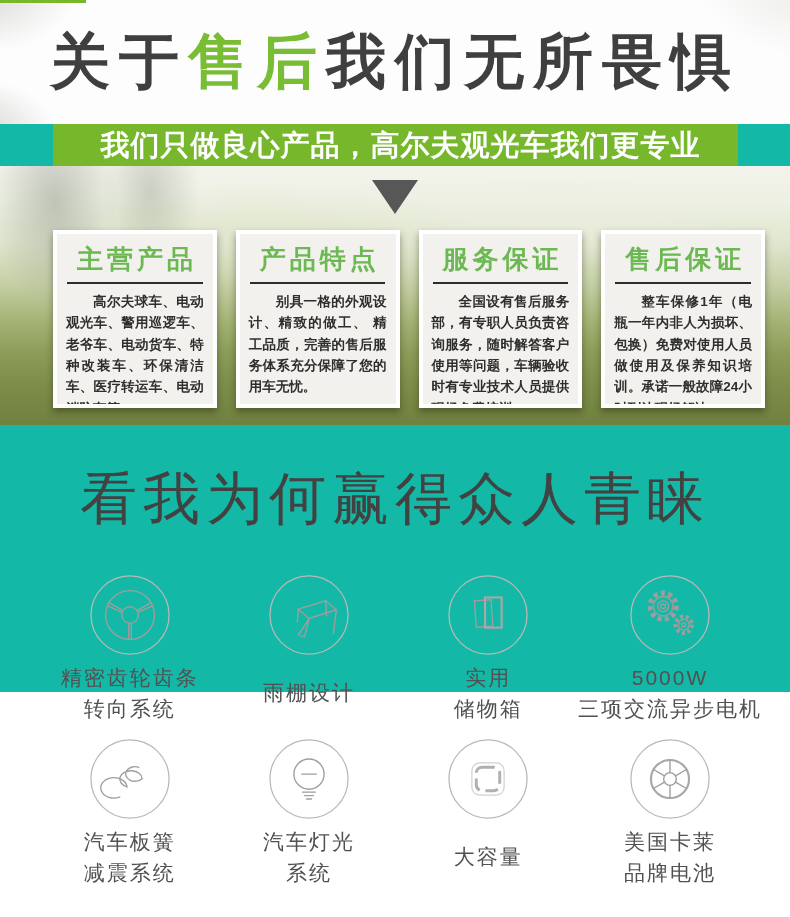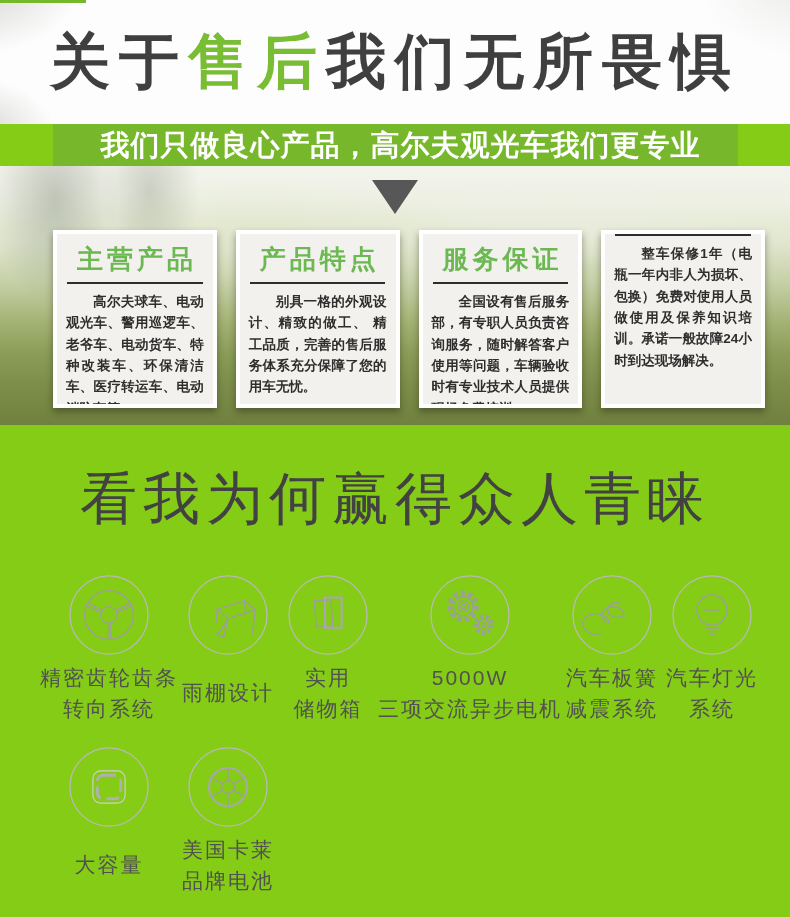--- a/index.html
+++ b/index.html
@@ -1,21 +1,21 @@
 <!DOCTYPE html>
 <html><head>
 <meta charset="utf-8">
 <style>
   html,body{margin:0;padding:0;}
   body{
     width:790px;height:917px;overflow:hidden;background:#fff;
     font-family:"Liberation Sans","DejaVu Sans",sans-serif;
     -webkit-font-smoothing:antialiased;
   }
-  .page{position:relative;width:790px;height:917px;background:#84cc16;}
+  .page{position:relative;width:790px;height:692px;background:#14b8a6;}
 
   
   .header{
     position:relative;height:124px;
     background:
       radial-gradient(140px 90px at -20px -10px, rgba(186,188,182,.55), transparent 70%),
       radial-gradient(160px 110px at 810px -20px, rgba(205,206,200,.40), transparent 70%),
       radial-gradient(120px 80px at -30px 135px, rgba(168,170,162,.50), transparent 72%),
       #fdfdfd;
   }
@@ -73,21 +73,21 @@
 
   
   .headline2{
     margin-top:36px;text-align:center;
     font-size:57px;font-weight:500;color:#424242;letter-spacing:6px;white-space:nowrap;
   }
 
   
   .features{
     margin:36px 28px 0 40px;
-    display:grid;grid-template-columns:repeat(6,1fr);row-gap:20px;
+    display:grid;grid-template-columns:repeat(4,1fr);row-gap:12px;
   }
   .feature{text-align:center;}
   .feature svg{display:block;margin:0 auto;}
   .feat-label{
     margin-top:4px;height:66px;
     display:flex;flex-direction:column;justify-content:center;align-items:center;
     font-size:21px;color:#515151;line-height:1.5;letter-spacing:2px;white-space:nowrap;
   }
   
   .ic{stroke:#9e9e9e;fill:none;stroke-width:1.4;stroke-linecap:round;}
@@ -122,20 +122,21 @@
         <div class="card-body">别具一格的外观设计、精致的做工、 精工品质，完善的售后服务体系充分保障了您的用车无忧。</div>
       </div>
 
       <div class="card">
         <div class="card-title">服务保证</div>
         <hr class="card-divider">
         <div class="card-body">全国设有售后服务部，有专职人员负责咨询服务，随时解答客户使用等问题，车辆验收时有专业技术人员提供现场免费培训。</div>
       </div>
 
       <div class="card">
+        <div class="card-title">售后保证</div>
         <hr class="card-divider">
         <div class="card-body">整车保修1年（电瓶一年内非人为损坏、包换）免费对使用人员做使用及保养知识培训。承诺一般故障24小时到达现场解决。</div>
       </div>
 
     </div>
   </div>
 
   <div class="headline2">看我为何赢得众人青睐</div>
 
   <div class="features">

